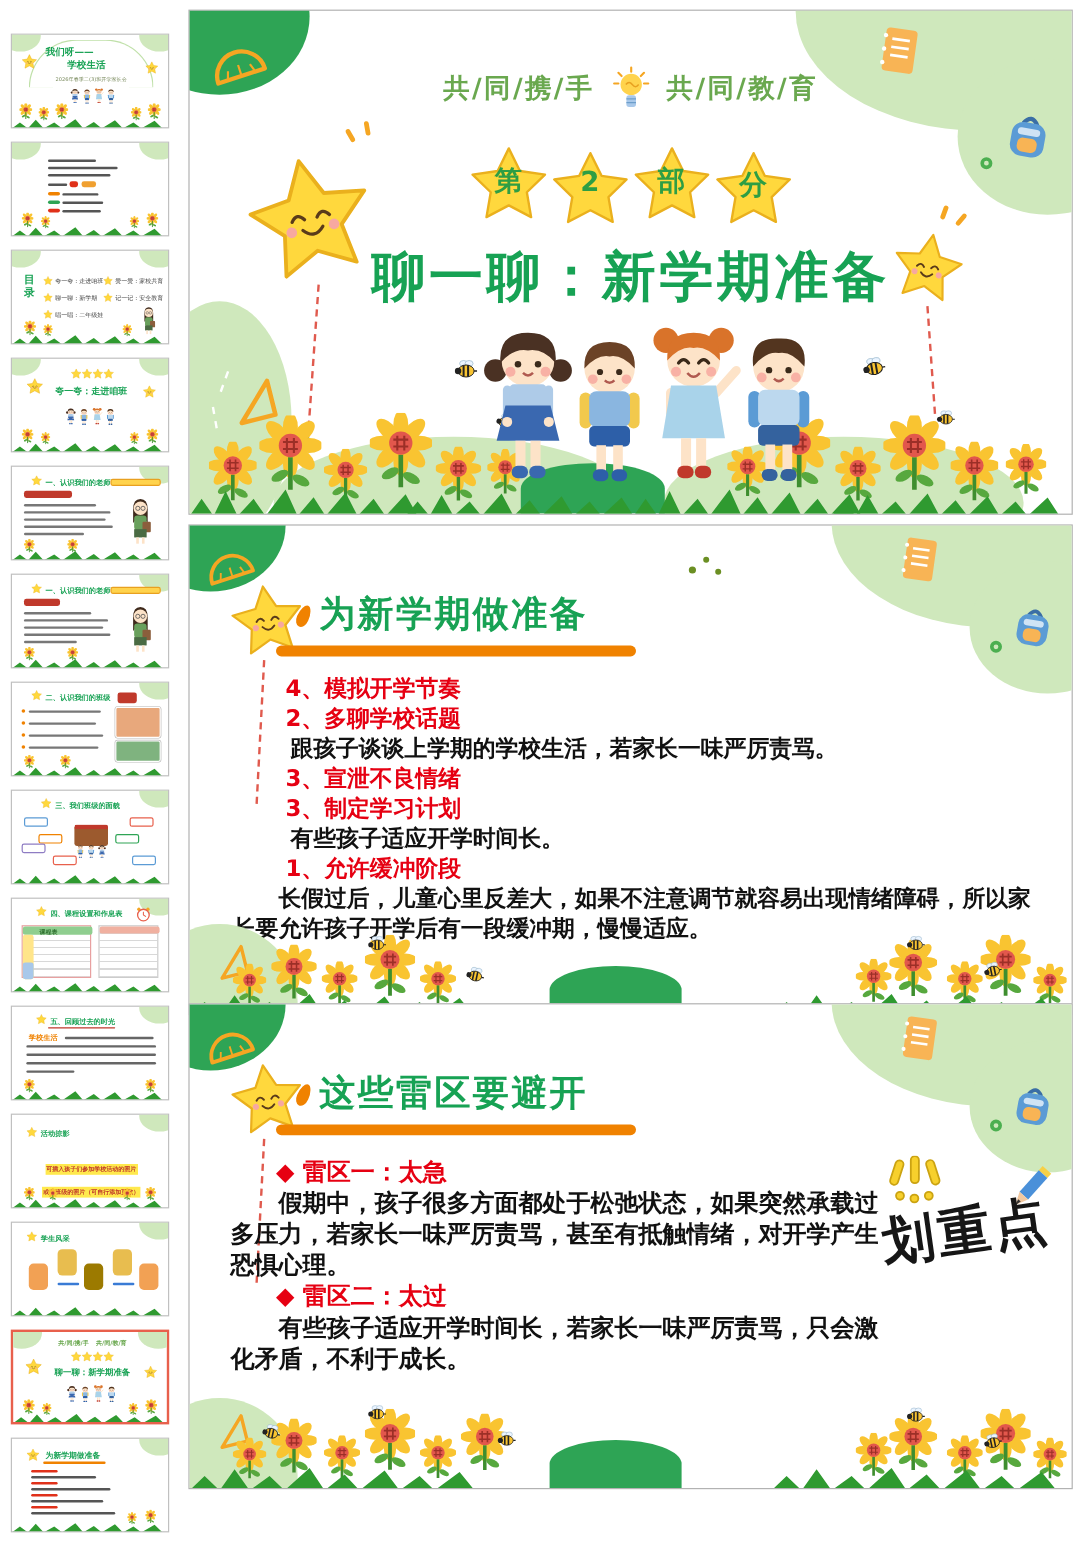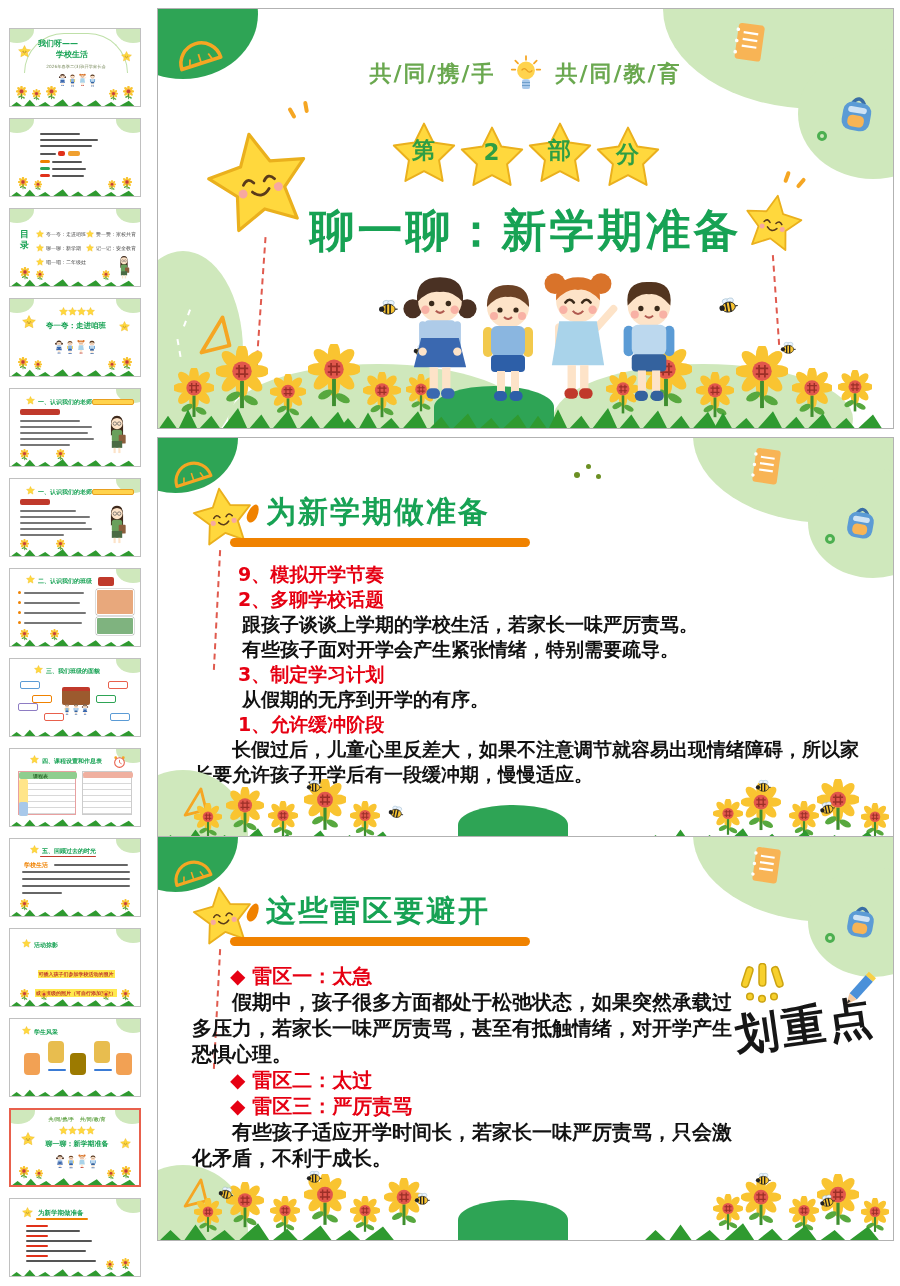--- a/index.html
+++ b/index.html
@@ -849,26 +849,26 @@
     <div class="string" style="left:58px;top:112px;height:120px;transform:rotate(3deg)"></div>
     <div class="leafmark" style="left:90px;top:66px"></div>
     <div class="dot" style="left:416px;top:34px;width:6px;height:6px"></div>
     <div class="dot" style="left:428px;top:26px;width:5px;height:5px"></div>
     <div class="dot" style="left:438px;top:36px;width:5px;height:5px"></div>
 
     <div class="sec-title" style="left:108px;top:54px">为新学期做准备</div>
     <div class="underline" style="left:72px;top:100px;width:300px"></div>
 
     <div class="content">
-      <div class="h">9、模拟开学节奏</div>
+      <div class="h">4、模拟开学节奏</div>
       <div class="h">2、多聊学校话题</div>
       <div class="b">跟孩子谈谈上学期的学校生活，若家长一味严厉责骂。</div>
-      <div class="b">有些孩子面对开学会产生紧张情绪，特别需要疏导。</div>
+      <div class="h">3、宣泄不良情绪</div>
       <div class="h">3、制定学习计划</div>
-      <div class="b">从假期的无序到开学的有序。</div>
+      <div class="b">有些孩子适应开学时间长。</div>
       <div class="h">1、允许缓冲阶段</div>
       <div class="b wrap">长假过后，儿童心里反差大，如果不注意调节就容易出现情绪障碍，所以家长要允许孩子开学后有一段缓冲期，慢慢适应。</div>
     </div>
 
     <div class="hill-l" style="left:-40px;bottom:-55px;width:130px;height:130px"></div>
     <svg class="ab" style="left:20px;bottom:28px;width:30px;height:30px;transform:rotate(-14deg)">
         <use href="#sym-ruler"></use>
       </svg>
     <div class="hill-d" style="left:300px;bottom:0;width:110px;height:40px"></div>
 
@@ -944,21 +944,20 @@
     <div class="string" style="left:58px;top:112px;height:120px;transform:rotate(3deg)"></div>
     <div class="leafmark" style="left:90px;top:66px"></div>
 
     <div class="sec-title" style="left:108px;top:54px">这些雷区要避开</div>
     <div class="underline" style="left:72px;top:100px;width:300px"></div>
 
     <div class="content3">
       <div class="h">◆ 雷区一：太急</div>
       <div class="b">假期中，孩子很多方面都处于松弛状态，如果突然承载过多压力，若家长一味严厉责骂，甚至有抵触情绪，对开学产生恐惧心理。</div>
       <div class="h">◆ 雷区二：太过</div>
-      <div class="h">◆ 雷区三：严厉责骂</div>
       <div class="b">有些孩子适应开学时间长，若家长一味严厉责骂，只会激化矛盾，不利于成长。</div>
     </div>
 
     <svg class="ab" style="left:580px;top:126px;width:48px;height:46px">
         <use href="#sym-exclam" width="48" height="46"></use>
       </svg>
     <svg class="ab" style="left:676px;top:130px;width:48px;height:48px">
         <use href="#sym-pencil" width="48" height="48"></use>
       </svg>
     <div class="stamp">划重点</div>

